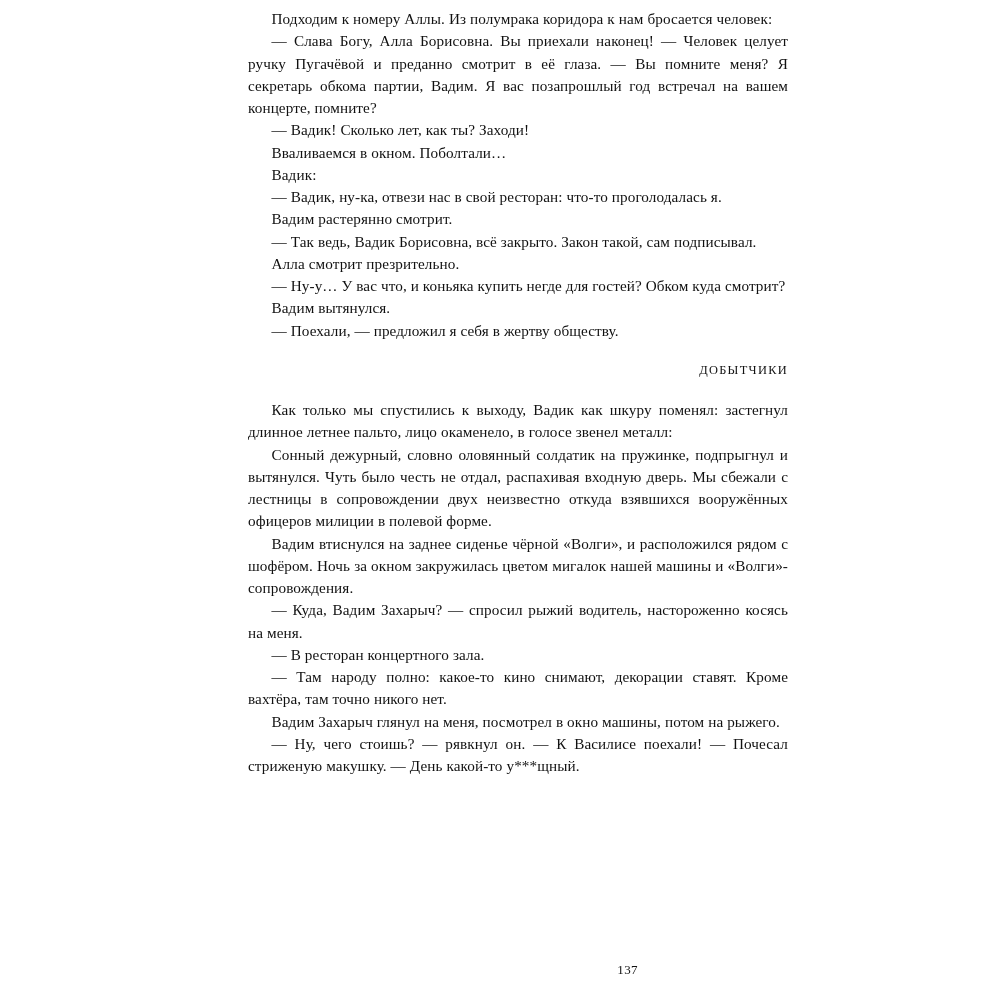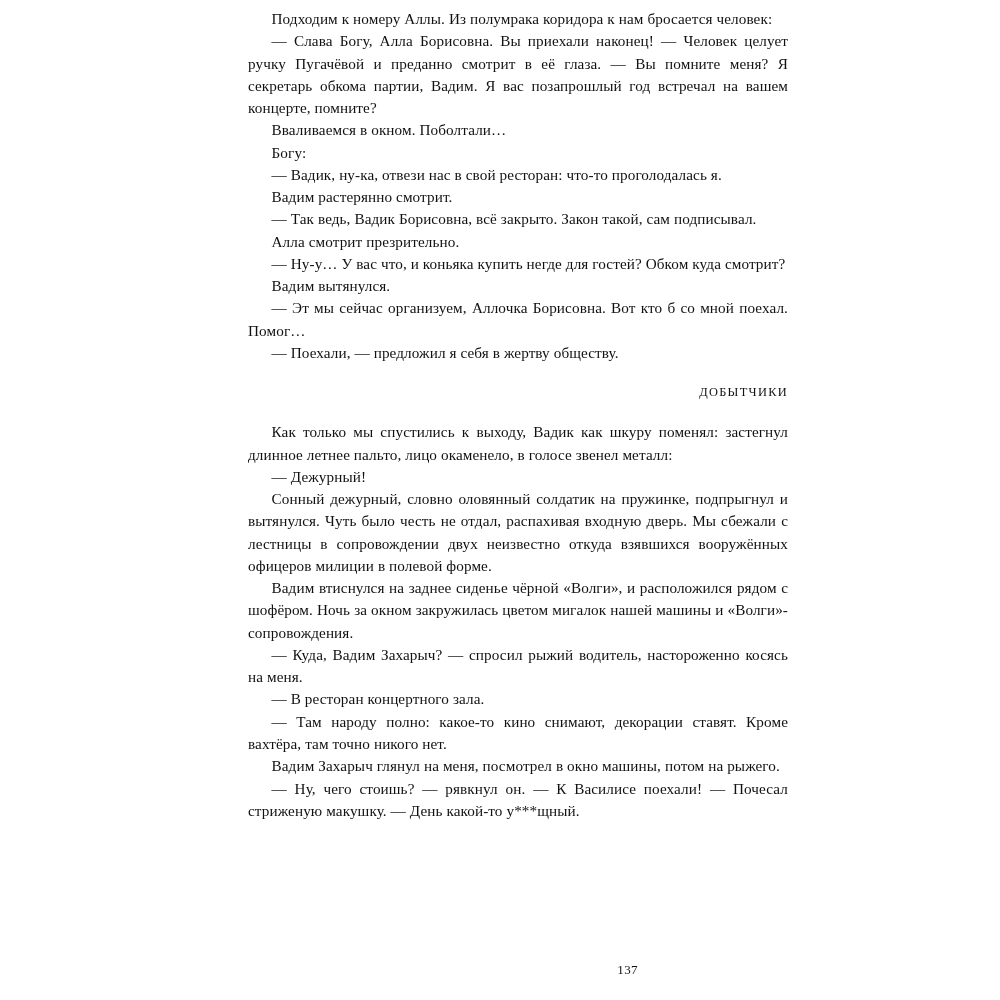--- a/index.html
+++ b/index.html
@@ -61,35 +61,34 @@
   }
 </style>
 </head>
 <body>
 
 <div class="page">
   <div class="text-column">
 
     <p class="para">Подходим к номеру Аллы. Из полумрака коридора к нам бросается человек:</p>
     <p class="para">— Слава Богу, Алла Борисовна. Вы приехали наконец! — Человек целует ручку Пугачёвой и преданно смотрит в её глаза. — Вы помните меня? Я секретарь обкома партии, Вадим. Я вас позапрошлый год встречал на вашем концерте, помните?</p>
+    <p class="para">— Вадик! Сколько лет, как ты? Заходи!</p>
     <p class="para">Вваливаемся в окном. Поболтали…</p>
-    <p class="para">Богу:</p>
+    <p class="para">Вадик:</p>
     <p class="para">— Вадик, ну-ка, отвези нас в свой ресторан: что-то проголодалась я.</p>
     <p class="para">Вадим растерянно смотрит.</p>
     <p class="para">— Так ведь, Вадик Борисовна, всё закрыто. Закон такой, сам подписывал.</p>
     <p class="para">Алла смотрит презрительно.</p>
     <p class="para">— Ну-у… У вас что, и коньяка купить негде для гостей? Обком куда смотрит?</p>
     <p class="para">Вадим вытянулся.</p>
-    <p class="para">— Эт мы сейчас организуем, Аллочка Борисовна. Вот кто б со мной поехал. Помог…</p>
     <p class="para">— Поехали, — предложил я себя в жертву обществу.</p>
 
     <h2 class="section-heading">ДОБЫТЧИКИ</h2>
 
     <p class="para">Как только мы спустились к выходу, Вадик как шкуру поменял: застегнул длинное летнее пальто, лицо окаменело, в голосе звенел металл:</p>
-    <p class="para">— Дежурный!</p>
     <p class="para">Сонный дежурный, словно оловянный солдатик на пружинке, подпрыгнул и вытянулся. Чуть было честь не отдал, распахивая входную дверь. Мы сбежали с лестницы в сопровождении двух неизвестно откуда взявшихся вооружённых офицеров милиции в полевой форме.</p>
     <p class="para">Вадим втиснулся на заднее сиденье чёрной «Волги», и расположился рядом с шофёром. Ночь за окном закружилась цветом мигалок нашей машины и «Волги»-сопровождения.</p>
     <p class="para">— Куда, Вадим Захарыч? — спросил рыжий водитель, настороженно косясь на меня.</p>
     <p class="para">— В ресторан концертного зала.</p>
     <p class="para">— Там народу полно: какое-то кино снимают, декорации ставят. Кроме вахтёра, там точно никого нет.</p>
     <p class="para">Вадим Захарыч глянул на меня, посмотрел в окно машины, потом на рыжего.</p>
     <p class="para">— Ну, чего стоишь? — рявкнул он. — К Василисе поехали! — Почесал стриженую макушку. — День какой-то у***щный.</p>
 
   </div>
 

